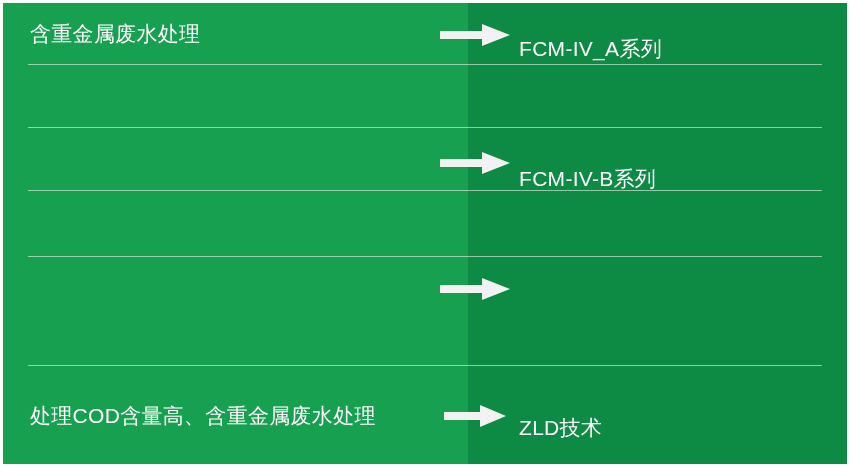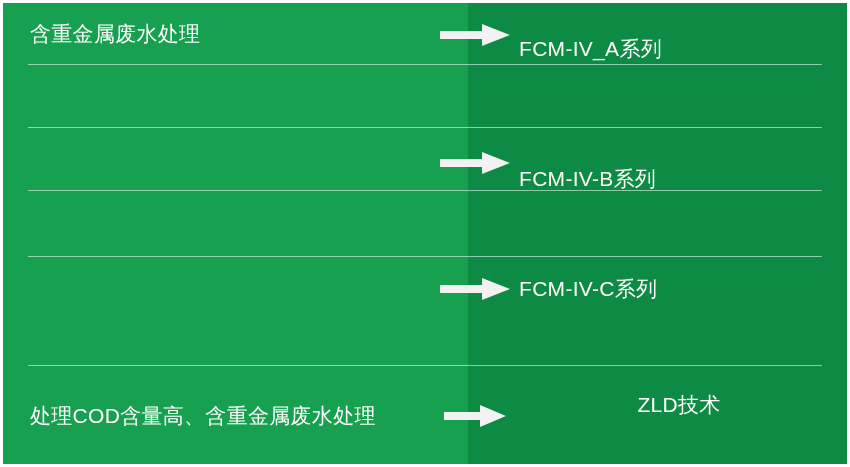--- a/index.html
+++ b/index.html
@@ -116,32 +116,31 @@
       <div class="right-cell" style="top:84px;margin-top:16px;">FCM-IV-B系列</div>
     </div>
     <div class="row-divider" style="top:127px;"></div>
 
     <div class="row" style="top:127px; height:63px;">
       <div class="arrow" style="top:151px;">
         <svg width="70" height="22" viewBox="0 0 70 22" aria-hidden="true">
           <polygon points="0,7 42,7 42,0 70,11 42,22 42,15 0,15" fill="#f2f2f2"></polygon>
         </svg>
       </div>
-      <div class="right-cell" style="top:147px;">FCM-IV-C系列</div>
     </div>
     <div class="row-divider" style="top:190px;"></div>
 
     <div class="row" style="top:190px; height:66px;">
       <div class="left-cell" style="top:211px; width:410px;">处理COD含量高、含重金属废水处理</div>
       <div class="arrow" style="top:215px; left:444px; width:62px;">
         <svg width="62" height="22" viewBox="0 0 62 22" aria-hidden="true">
           <polygon points="0,7 36,7 36,0 62,11 36,22 36,15 0,15" fill="#f2f2f2"></polygon>
         </svg>
       </div>
-      <div class="right-cell" style="top:200px;text-align:center;">ZLD技术</div>
+      <div class="right-cell" style="top:223px;">ZLD技术</div>
     </div>
     <div class="row-divider" style="top:256px;"></div>
 
     <div class="row" style="top:256px; height:109px;">
       
       
       
     </div>
     <div class="row-divider" style="top:365px;"></div>
 

